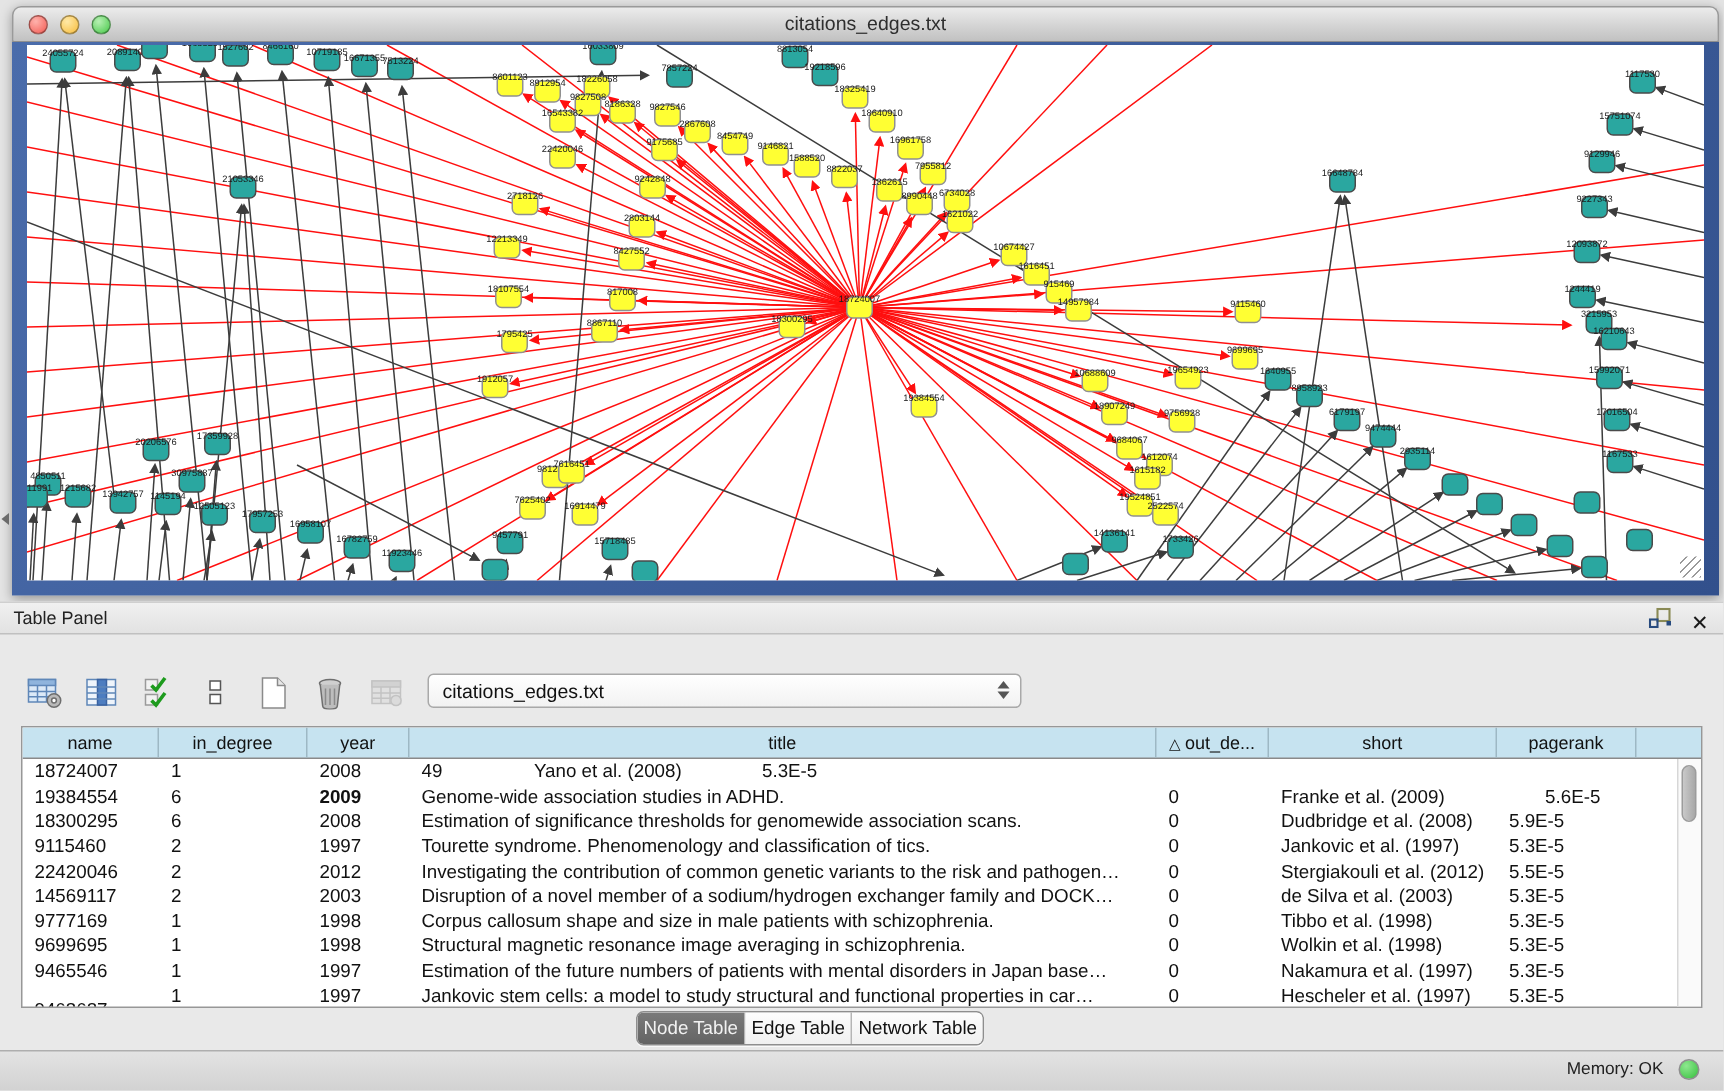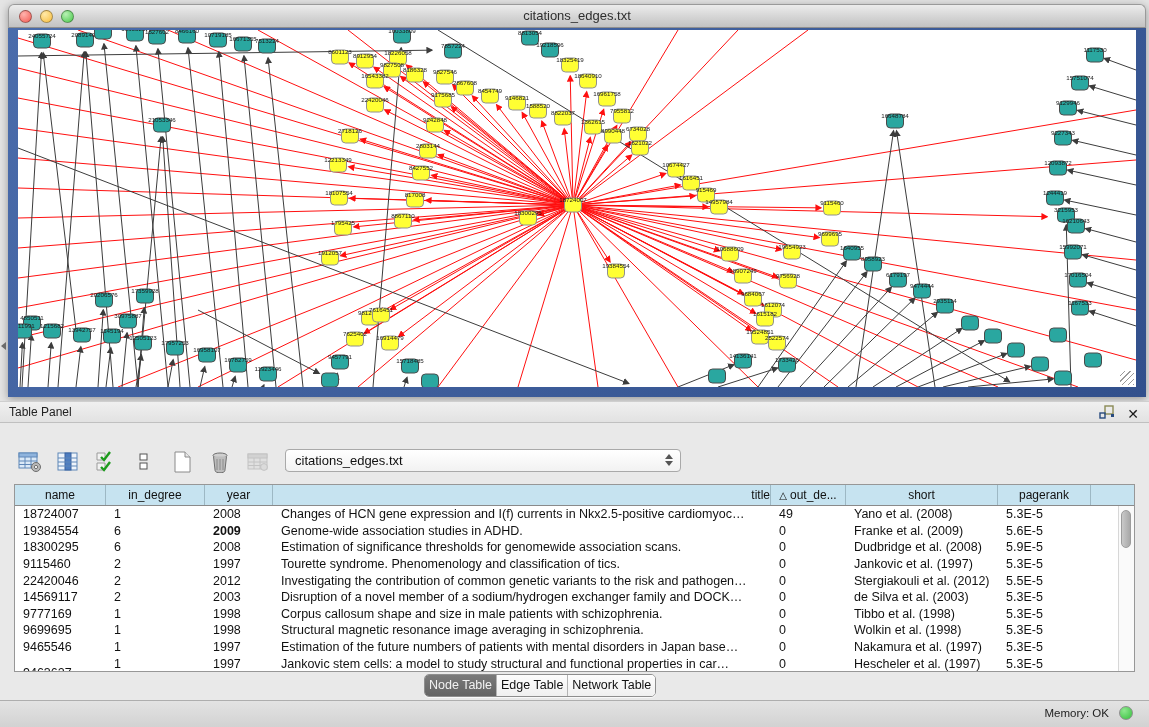--- a/index.html
+++ b/index.html
@@ -761,43 +761,42 @@
           <span class="arr-up"></span>
             <span class="arr-dn"></span>
         </span>
       </div>
 
       <div class="tablebox">
         <div class="thead" id="thead">
             <div class="th" style="width: 91px;"><span>name</span></div>
             <div class="th" style="width: 99px;"><span>in_degree</span></div>
             <div class="th" style="width: 68px;"><span>year</span></div>
-            <div class="th" style="width: 498px; text-align: right;"><span>title</span></div>
+            <div class="th" style="width: 498px;"><span>title</span></div>
             <div class="th" style="width: 75px;"><span class="sort-tri">△</span><span>out_de...</span></div>
             <div class="th" style="width: 152px;"><span>short</span></div>
             <div class="th" style="width: 93px;"><span>pagerank</span></div>
           </div>
         <div id="tbody">
             <div class="trow">
               <div class="td" style="width: 91px;">18724007</div>
               <div class="td" style="width: 99px;">1</div>
               <div class="td" style="width: 68px;">2008</div>
-              <div class="td" style="width: 498px;">Changes of HCN gene expression and I(f) currents in Nkx2.5-positive cardiomyoc…</div>
               <div class="td" style="width: 75px;">49</div>
               <div class="td" style="width: 152px;">Yano et al. (2008)</div>
               <div class="td" style="width: 93px;">5.3E-5</div>
             </div>
             <div class="trow">
               <div class="td" style="width: 91px;">19384554</div>
               <div class="td" style="width: 99px;">6</div>
               <div class="td" style="width: 68px; font-weight: bold;">2009</div>
               <div class="td" style="width: 498px;">Genome-wide association studies in ADHD.</div>
               <div class="td" style="width: 75px;">0</div>
               <div class="td" style="width: 152px;">Franke et al. (2009)</div>
-              <div class="td" style="width: 93px;">5.6E-5</div>
+              <div class="td" style="width: 93px; text-align: center;">5.6E-5</div>
             </div>
             <div class="trow">
               <div class="td" style="width: 91px;">18300295</div>
               <div class="td" style="width: 99px;">6</div>
               <div class="td" style="width: 68px;">2008</div>
               <div class="td" style="width: 498px;">Estimation of significance thresholds for genomewide association scans.</div>
               <div class="td" style="width: 75px;">0</div>
               <div class="td" style="width: 152px;">Dudbridge et al. (2008)</div>
               <div class="td" style="width: 93px;">5.9E-5</div>
             </div>

